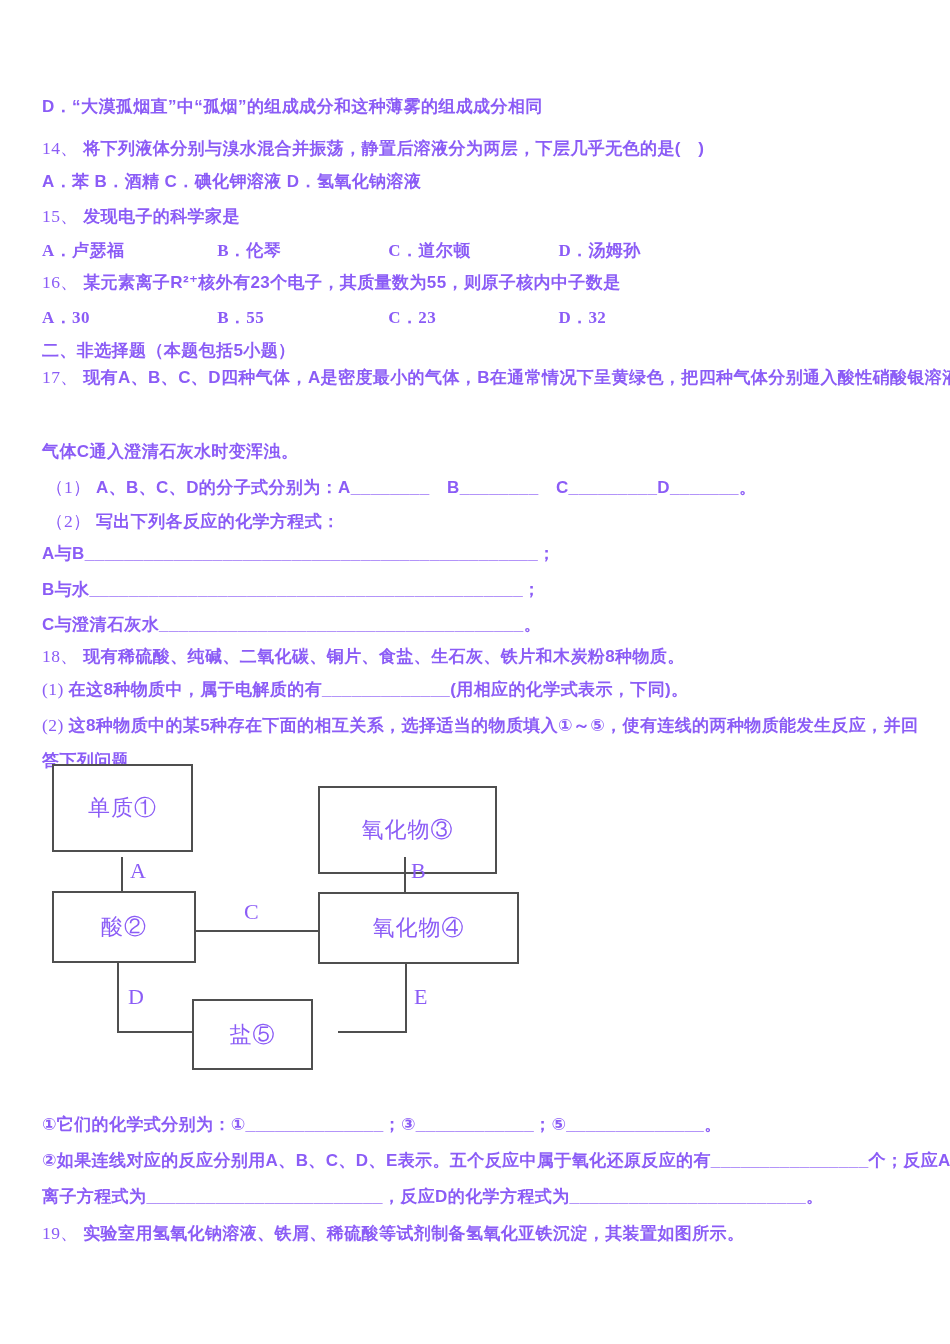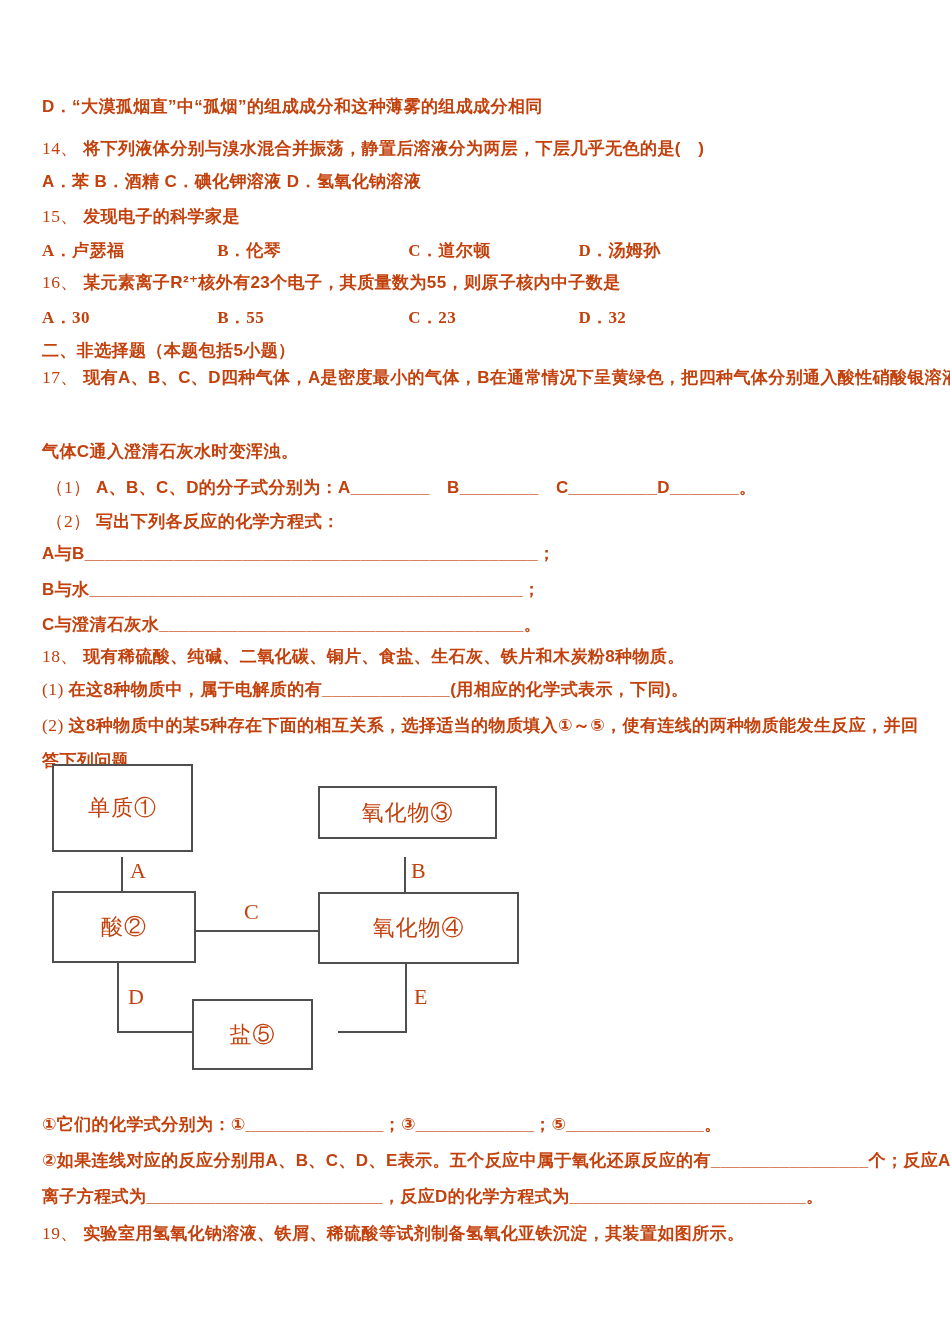--- a/index.html
+++ b/index.html
@@ -1,21 +1,21 @@
 <!DOCTYPE html>
 <html><head>
 <meta charset="utf-8">
 <style>
   html,body{margin:0;padding:0;background:#ffffff;}
   .page{
     position:relative;
     width:950px;height:1344px;
     background:#ffffff;
     overflow:hidden;
-    color:#c2410c;
+    color:#8b5cf6;
     font-family:"Liberation Sans","DejaVu Sans",sans-serif;
   }
   .ln{
     position:absolute;
     left:42px;
     white-space:nowrap;
     font-size:17px;
     font-weight:700;
     letter-spacing:0.4px;
     line-height:26px;
@@ -27,21 +27,21 @@
     padding-right:5px;
   }
   .zh{font-weight:700;}
   .optrow span{
     display:inline-block;
     font-weight:700;
     font-family:"Liberation Serif","DejaVu Serif",serif;
   }
   .optrow span:nth-child(1){width:170px;}
   .optrow span:nth-child(2){width:166px;}
-  .optrow span:nth-child(3){width:165px;margin-left:20px;}
+  .optrow span:nth-child(3){width:165px;}
   
   .box{
     position:absolute;
     border:2px solid #4f4f4f;
     background:#ffffff;
     display:flex;align-items:center;justify-content:center;
     font-family:"Liberation Serif","DejaVu Serif",serif;
     font-size:22px;font-weight:500;letter-spacing:1px;
     box-sizing:border-box;
   }
@@ -124,21 +124,21 @@
     <span class="num">(2)</span><span class="zh">这8种物质中的某5种存在下面的相互关系，选择适当的物质填入①～⑤，使有连线的两种物质能发生反应，并回</span>
   </div>
   <div class="ln" style="top:748px">
     <span class="zh">答下列问题。</span>
   </div>
 
   <div>
     <div class="box" style="left:52px;top:764px;width:141px;height:88px">
       <span>单质①</span>
     </div>
-    <div class="box" style="left:318px;top:786px;width:179px;height:53px">
+    <div class="box" style="left:318px;top:786px;width:179px;height:88px">
       <span>氧化物③</span>
     </div>
     <div class="box" style="left:52px;top:891px;width:144px;height:72px">
       <span>酸②</span>
     </div>
     <div class="box" style="left:318px;top:892px;width:201px;height:72px">
       <span>氧化物④</span>
     </div>
     <div class="box" style="left:192px;top:999px;width:121px;height:71px">
       <span>盐⑤</span>

